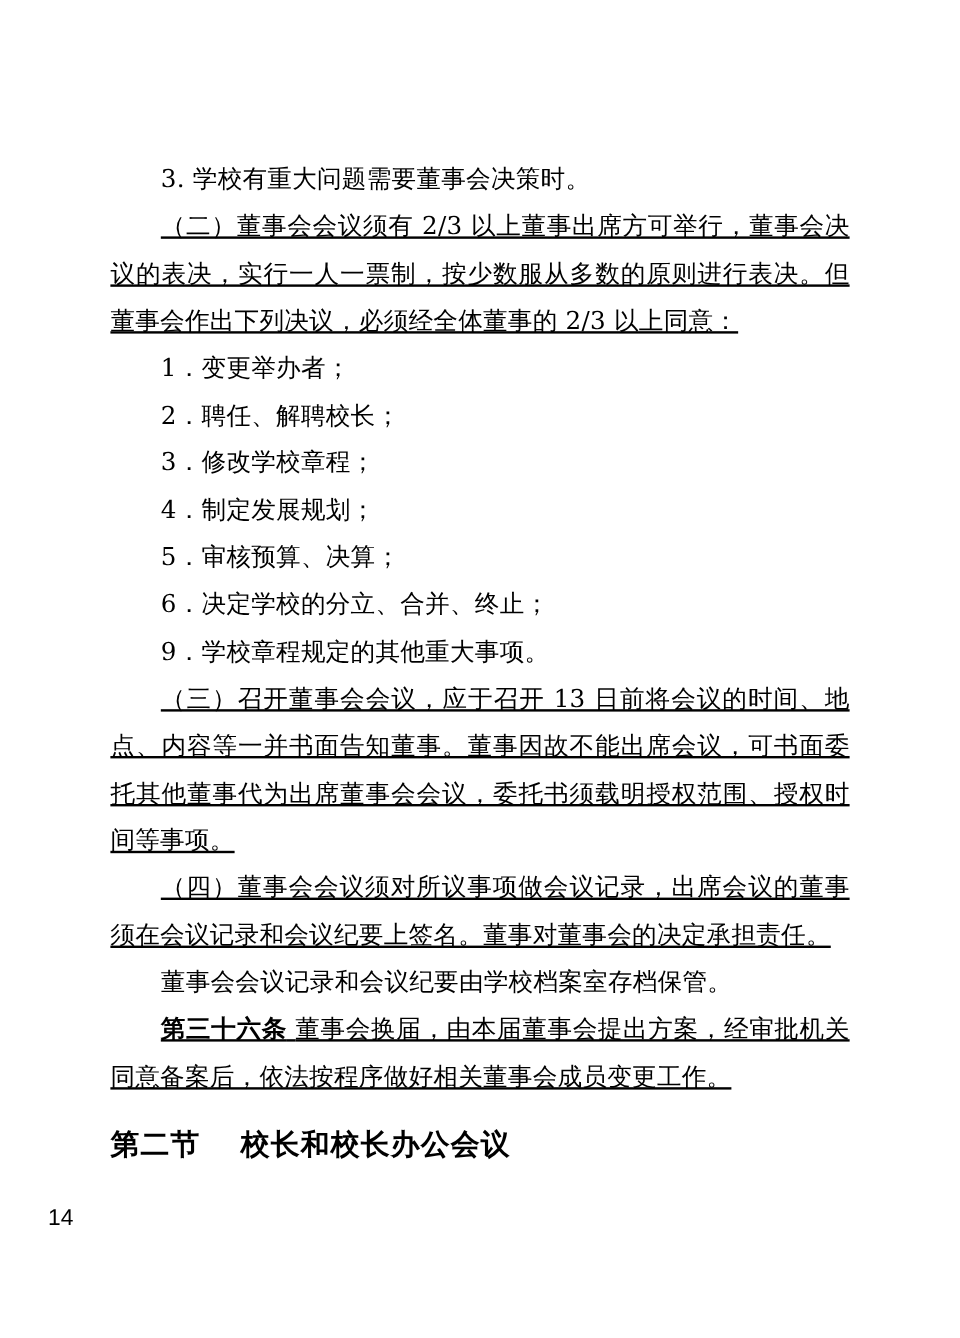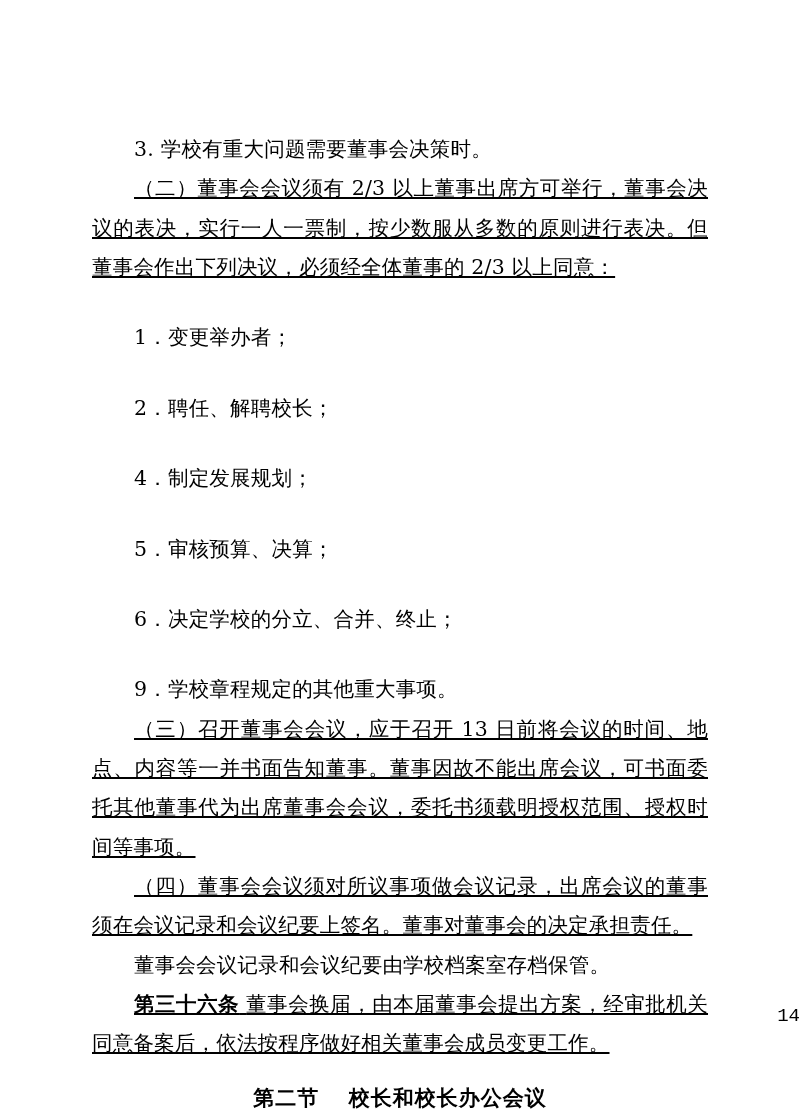--- a/index.html
+++ b/index.html
@@ -32,65 +32,65 @@
   }
   p {
     margin: 0;
     padding: 0;
   }
   .indent-1 {
     text-indent: 2.05em;
   }
   .indent-item {
     text-indent: 2.05em;
-    margin-top: 31px;
   }
   .hang {
     text-indent: 2.05em;
     text-decoration: underline;
   }
   .section-heading {
-    text-align: center;
+    text-align: left;
     font-family: "DejaVu Sans", "Liberation Sans", sans-serif;
     font-weight: bold;
-    font-size: 21px;
+    font-size: 24px;
     letter-spacing: 1px;
     margin-top: 14px;
     margin-bottom: 6px;
   }
   .section-heading .gap {
     display: inline-block;
     width: 1.4em;
   }
   .article-label {
     font-family: "DejaVu Sans", "Liberation Sans", sans-serif;
     font-weight: bold;
     margin-top: 20px;
   }
   .page-number {
     position: absolute;
     left: 0;
     right: 0;
     bottom: 88px;
-    text-align: right;
+    text-align: left;
     font-size: 19px;
-    font-family: Liberation Mono, monospace;
+    font-family: Liberation Sans, sans-serif;
     padding-left: 40px;
   }
 </style>
 </head>
 <body>
 
 <div class="page">
   <div class="doc-body">
 
     <p class="indent-1">3. 学校有重大问题需要董事会决策时。</p>
     <p class="hang">（二）董事会会议须有 2/3 以上董事出席方可举行，董事会决议的表决，实行一人一票制，按少数服从多数的原则进行表决。但董事会作出下列决议，必须经全体董事的 2/3 以上同意：</p>
     <p class="indent-item">1．变更举办者；</p>
     <p class="indent-item">2．聘任、解聘校长；</p>
+    <p class="indent-item">3．修改学校章程；</p>
     <p class="indent-item">4．制定发展规划；</p>
     <p class="indent-item">5．审核预算、决算；</p>
     <p class="indent-item">6．决定学校的分立、合并、终止；</p>
     <p class="indent-item">9．学校章程规定的其他重大事项。</p>
     <p class="hang">（三）召开董事会会议，应于召开 13 日前将会议的时间、地点、内容等一并书面告知董事。董事因故不能出席会议，可书面委托其他董事代为出席董事会会议，委托书须载明授权范围、授权时间等事项。</p>
     <p class="hang">（四）董事会会议须对所议事项做会议记录，出席会议的董事须在会议记录和会议纪要上签名。董事对董事会的决定承担责任。</p>
     <p class="indent-1">董事会会议记录和会议纪要由学校档案室存档保管。</p>
 
     <p class="hang"><span class="article-label">第三十六条</span>&nbsp;<span>董事会换届，由本届董事会提出方案，经审批机关同意备案后，依法按程序做好相关董事会成员变更工作。</span></p>
 

